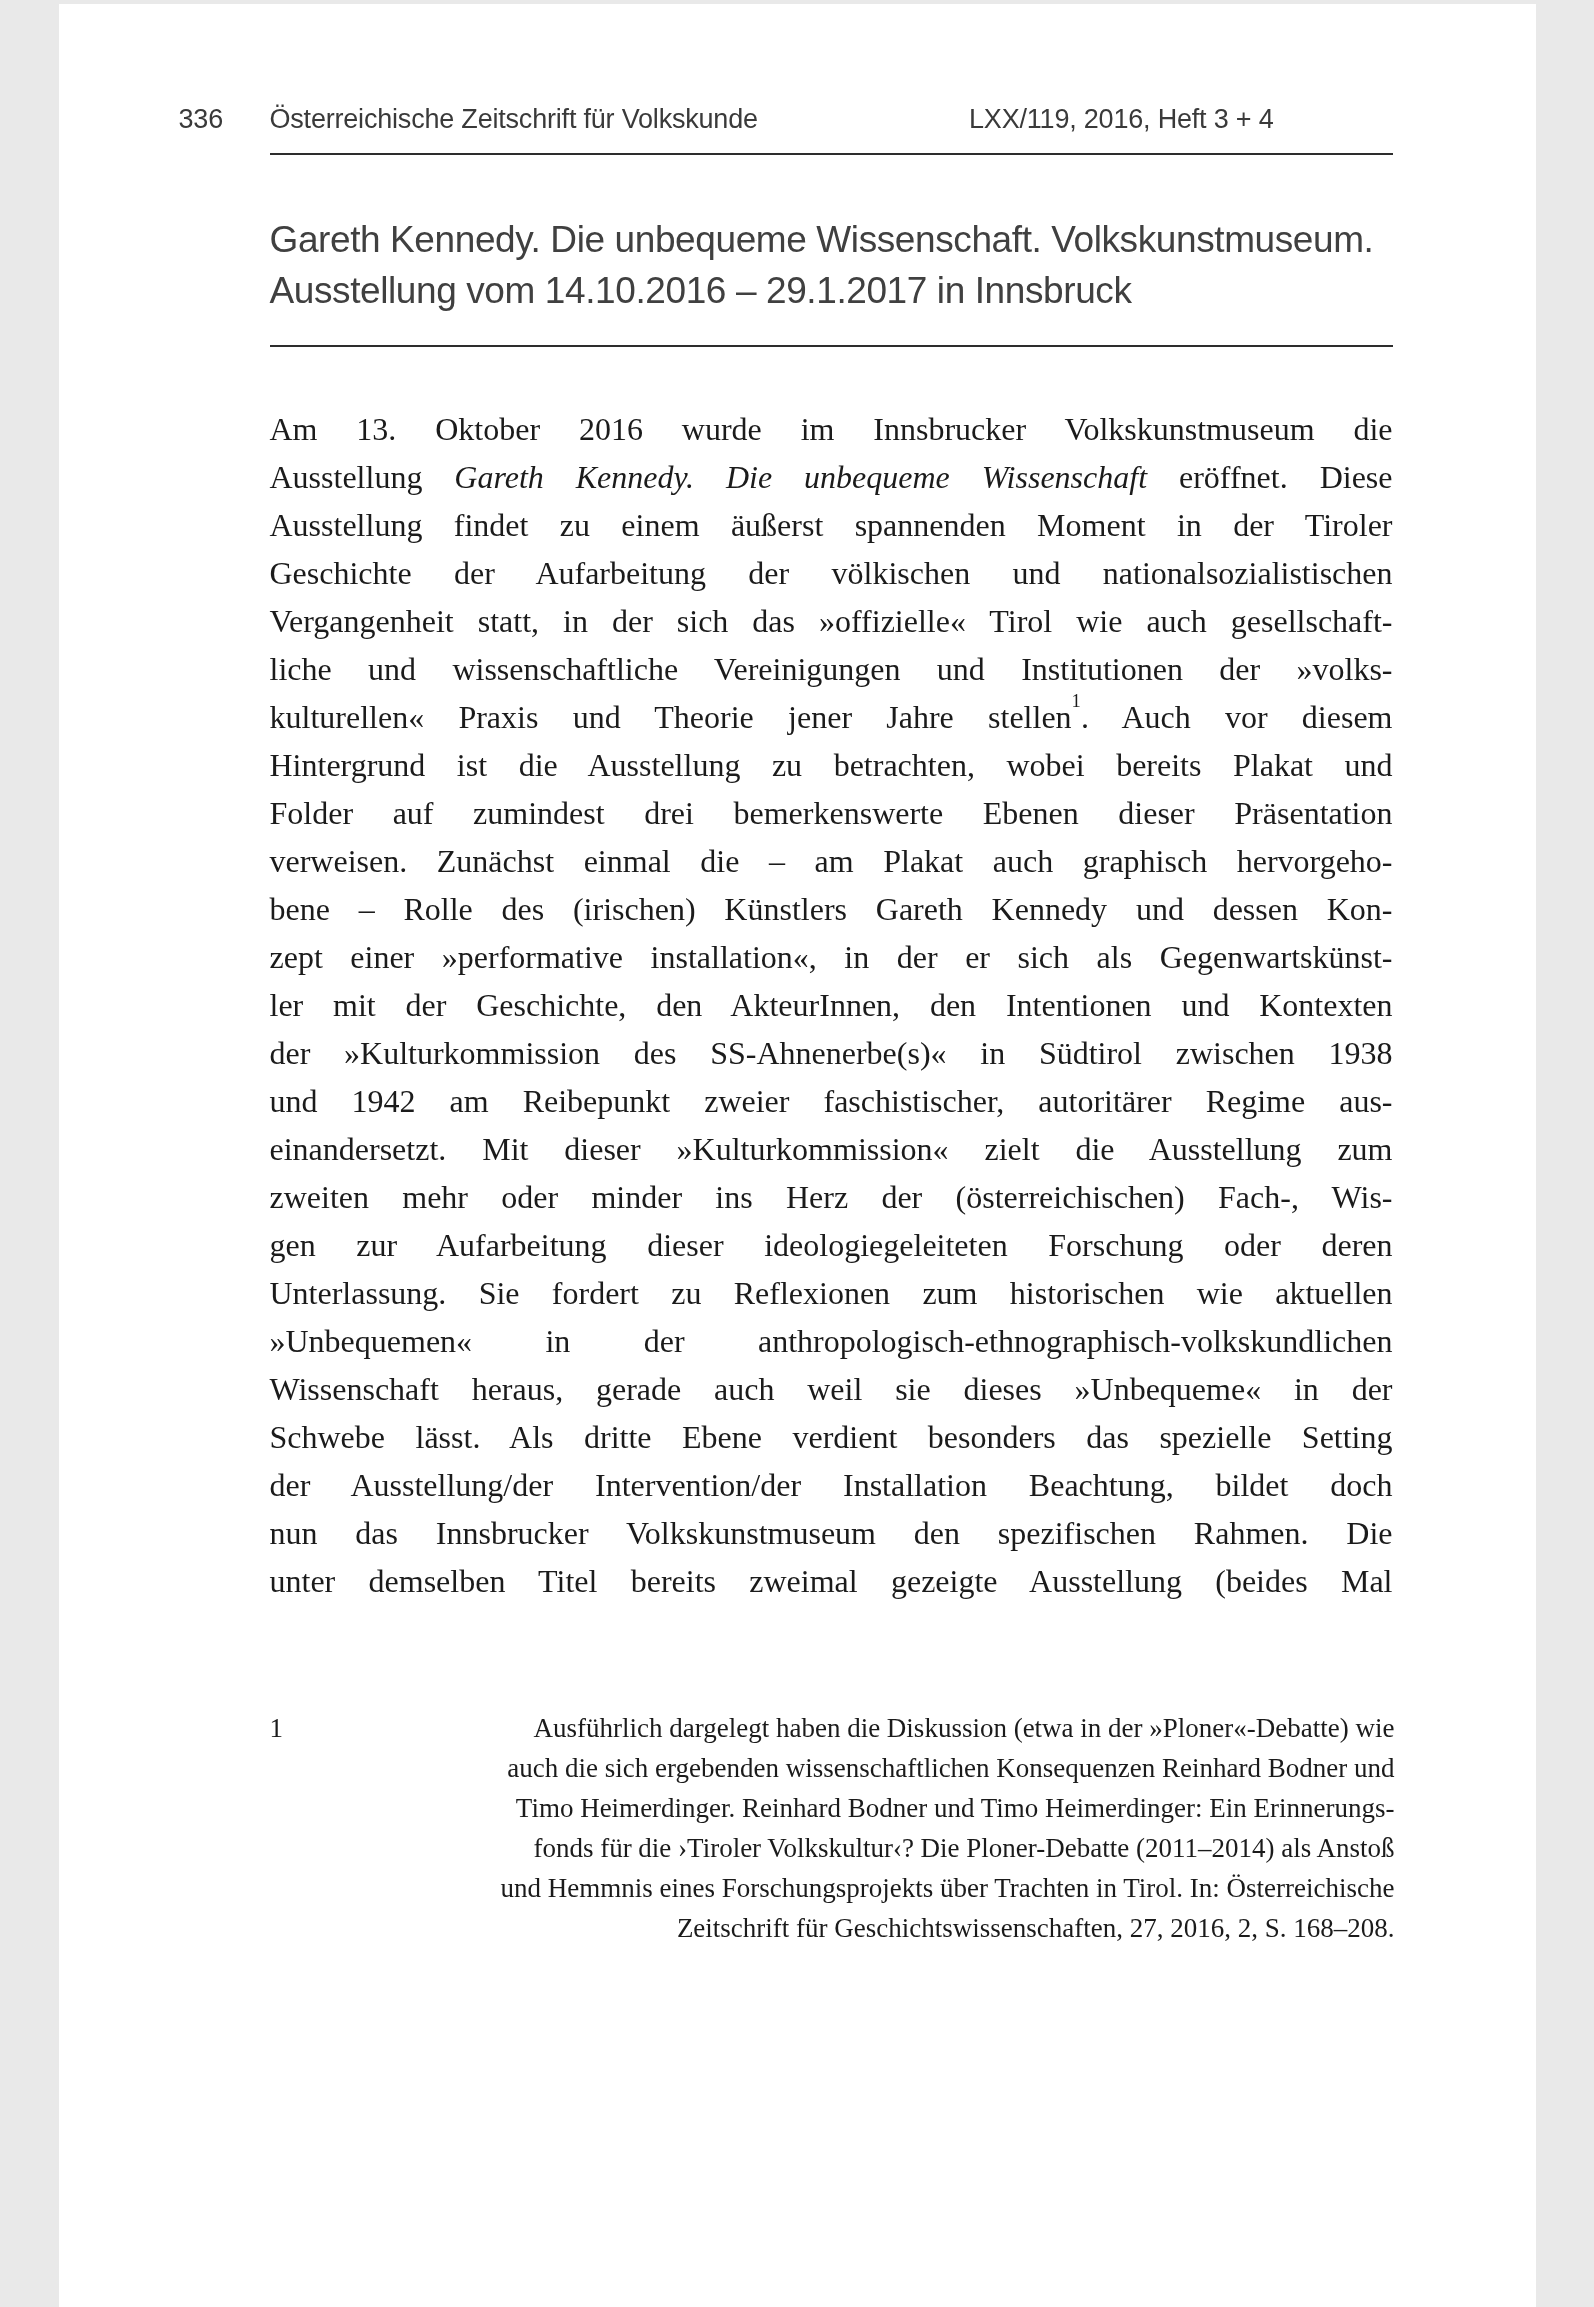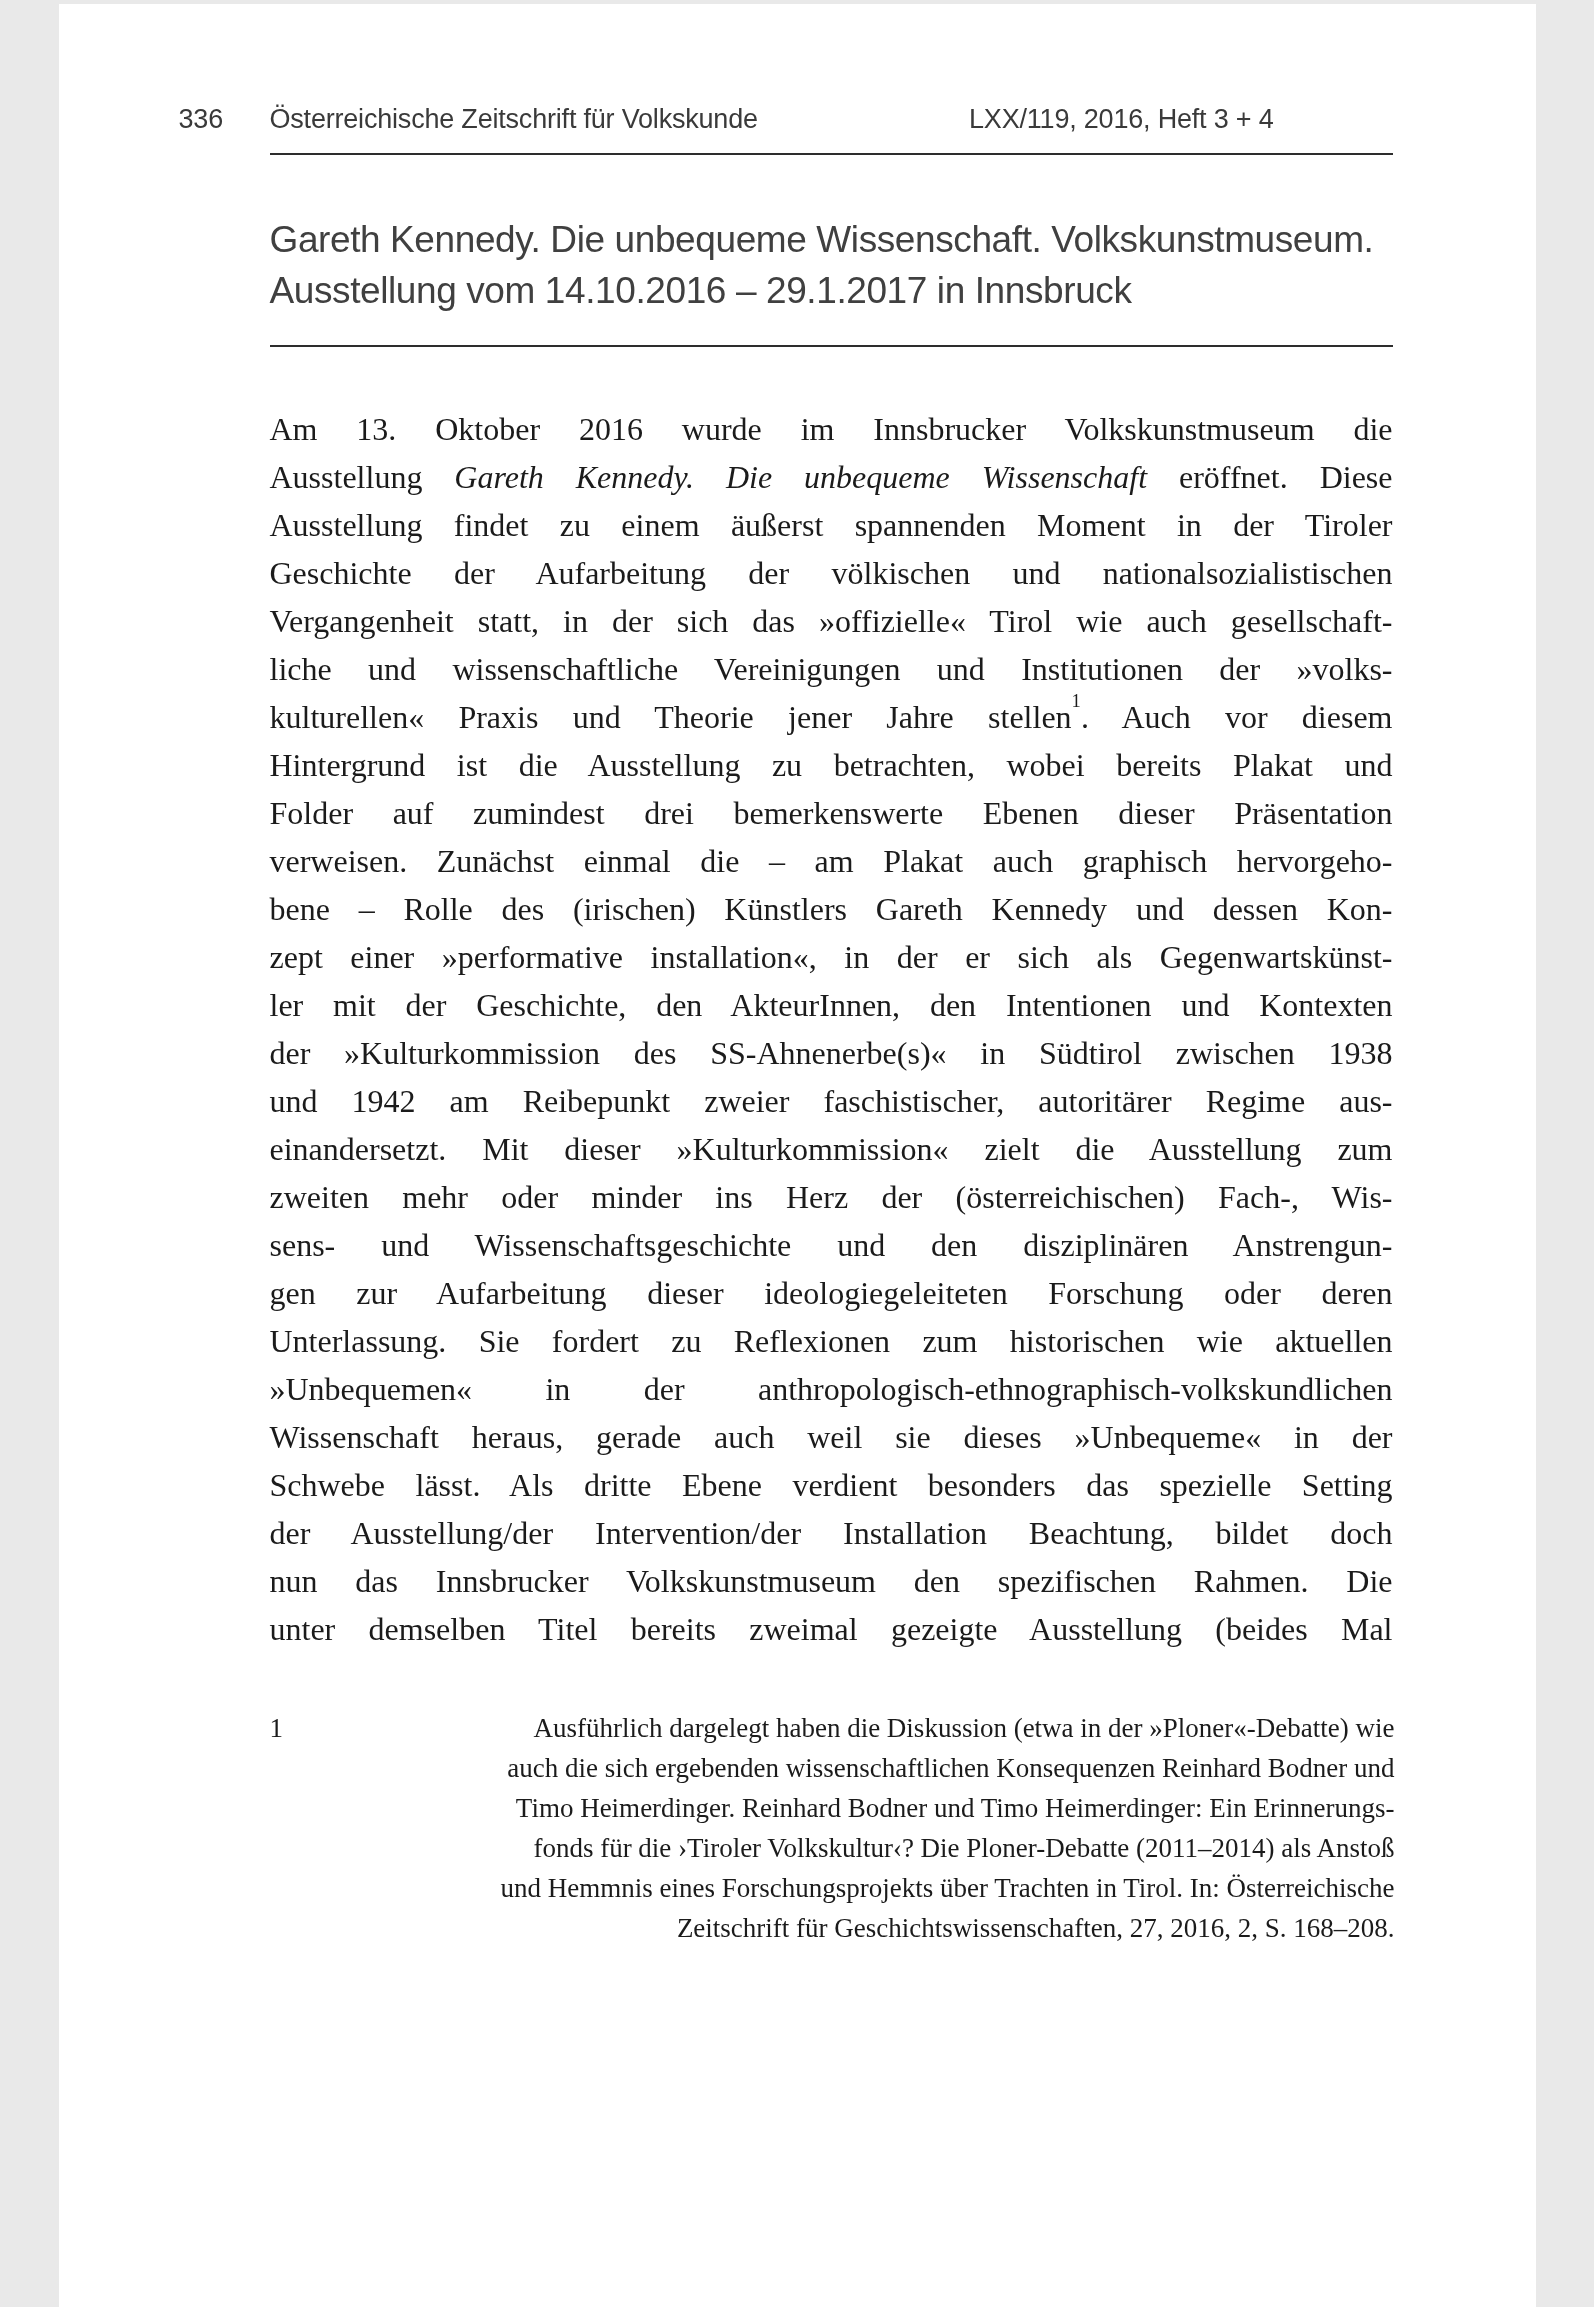--- a/index.html
+++ b/index.html
@@ -87,21 +87,20 @@
       <div class="body-line"><span>Hintergrund ist die Ausstellung zu betrachten, wobei bereits Plakat und</span></div>
       <div class="body-line"><span>Folder auf zumindest drei bemerkenswerte Ebenen dieser Präsentation</span></div>
       <div class="body-line"><span>verweisen. Zunächst einmal die – am Plakat auch graphisch hervorgeho-</span></div>
       <div class="body-line"><span>bene – Rolle des (irischen) Künstlers Gareth Kennedy und dessen Kon-</span></div>
       <div class="body-line"><span>zept einer »performative installation«, in der er sich als Gegenwartskünst-</span></div>
       <div class="body-line"><span>ler mit der Geschichte, den AkteurInnen, den Intentionen und Kontexten</span></div>
       <div class="body-line"><span>der »Kulturkommission des SS-Ahnenerbe(s)« in Südtirol zwischen 1938</span></div>
       <div class="body-line"><span>und 1942 am Reibepunkt zweier faschistischer, autoritärer Regime aus-</span></div>
       <div class="body-line"><span>einandersetzt. Mit dieser »Kulturkommission« zielt die Ausstellung zum</span></div>
       <div class="body-line"><span>zweiten mehr oder minder ins Herz der (österreichischen) Fach-, Wis-</span></div>
-      <div class="body-line"><span>sens- und Wissenschaftsgeschichte und den disziplinären Anstrengun-</span></div>
       <div class="body-line"><span>gen zur Aufarbeitung dieser ideologiegeleiteten Forschung oder deren</span></div>
       <div class="body-line"><span>Unterlassung. Sie fordert zu Reflexionen zum historischen wie aktuellen</span></div>
       <div class="body-line"><span>»Unbequemen« in der anthropologisch-ethnographisch-volkskundlichen</span></div>
       <div class="body-line"><span>Wissenschaft heraus, gerade auch weil sie dieses »Unbequeme« in der</span></div>
       <div class="body-line"><span>Schwebe lässt. Als dritte Ebene verdient besonders das spezielle Setting</span></div>
       <div class="body-line"><span>der Ausstellung/der Intervention/der Installation Beachtung, bildet doch</span></div>
       <div class="body-line"><span>nun das Innsbrucker Volkskunstmuseum den spezifischen Rahmen. Die</span></div>
       <div class="body-line"><span>unter demselben Titel bereits zweimal gezeigte Ausstellung (beides Mal</span></div>
     </div>
 

